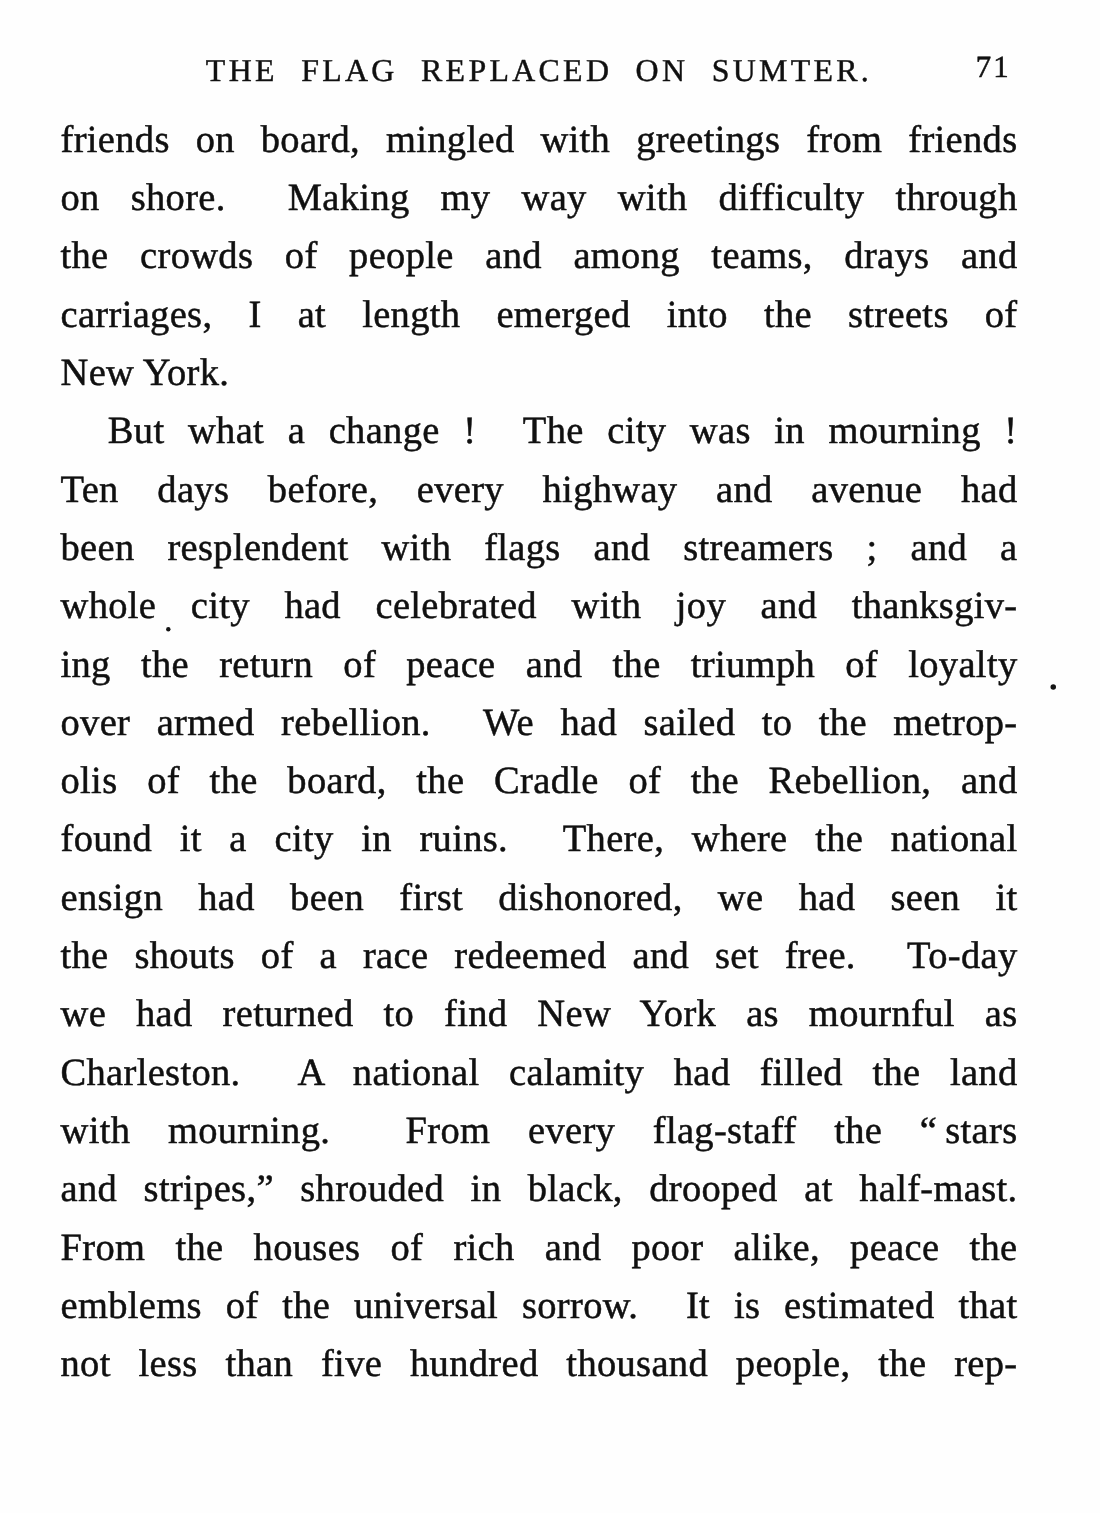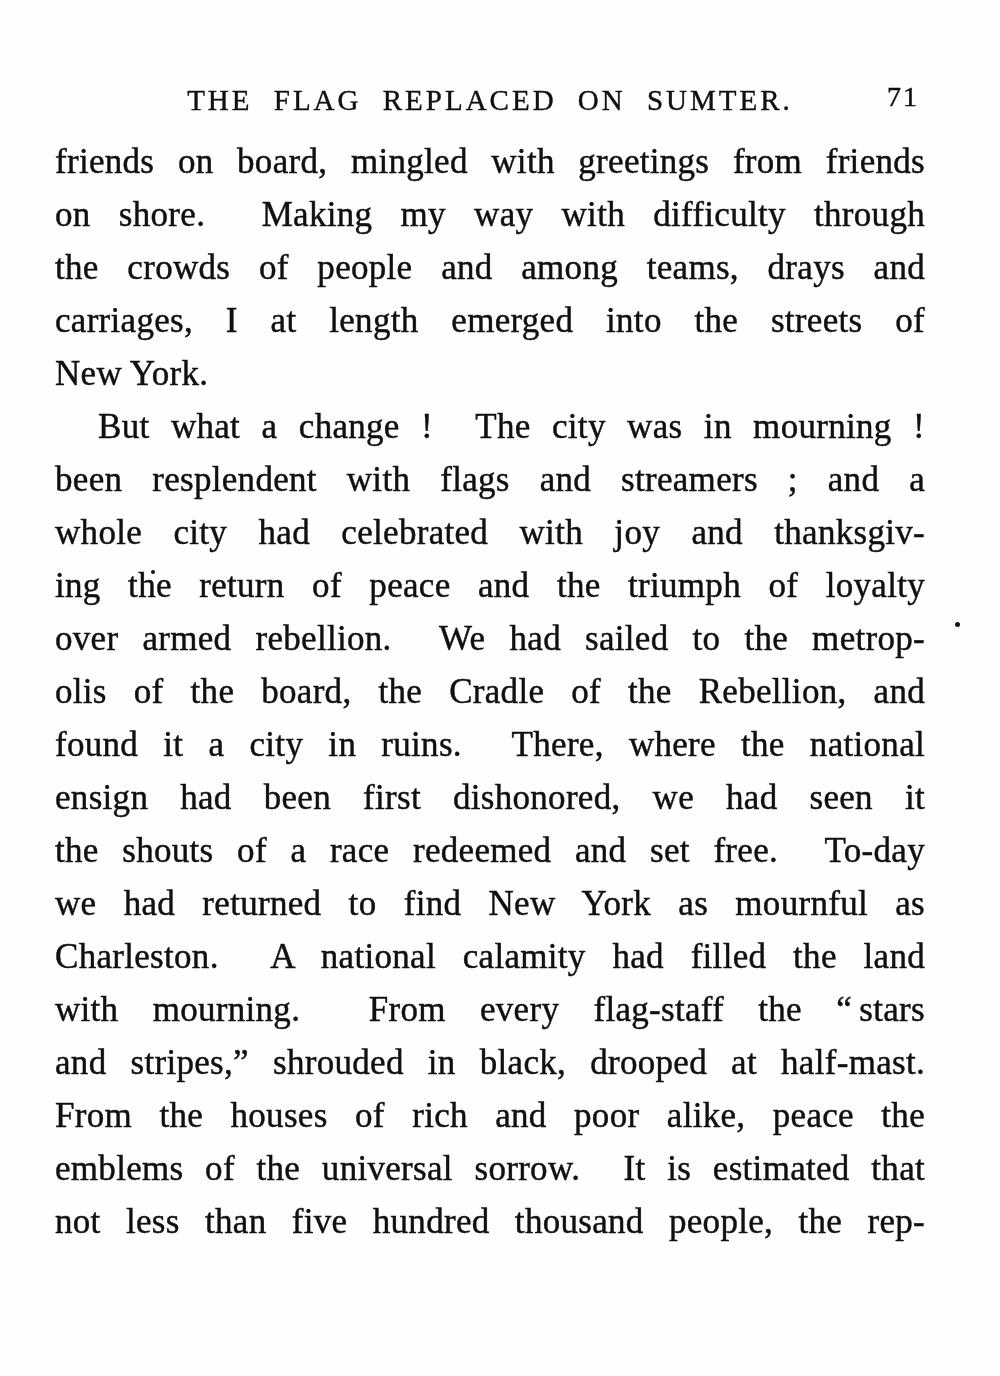--- a/index.html
+++ b/index.html
@@ -17,21 +17,21 @@
     overflow: hidden;
   }
   .content {
     position: absolute;
     left: 55px;
     top: 0;
     width: 870px;
   }
   .page-header {
     position: relative;
-    margin-top: 84px;
+    margin-top: 49px;
     height: 34px;
   }
   .running-title {
     display: block;
     text-align: center;
     font-size: 29px;
     letter-spacing: 3px;
     word-spacing: 11px;
     white-space: nowrap;
     -webkit-text-stroke: 0.4px #101010;
@@ -80,20 +80,21 @@
       <span class="running-title">THE FLAG REPLACED ON SUMTER.</span>
       <span class="page-number">71</span>
     </header>
     <main class="body-text">
         <div class="line">friends on board, mingled with greetings from friends</div>
         <div class="line">on shore.&nbsp; Making my way with difficulty through</div>
         <div class="line">the crowds of people and among teams, drays and</div>
         <div class="line">carriages, I at length emerged into the streets of</div>
         <div class="line end">New York.</div>
         <div class="line indent">But what a change&nbsp;!&nbsp; The city was in mourning&nbsp;!</div>
+        <div class="line">Ten days before, every highway and avenue had</div>
         <div class="line">been resplendent with flags and streamers&nbsp;; and a</div>
         <div class="line">whole city had celebrated with joy and thanksgiv-</div>
         <div class="line">ing the return of peace and the triumph of loyalty</div>
         <div class="line">over armed rebellion.&nbsp; We had sailed to the metrop-</div>
         <div class="line">olis of the board, the Cradle of the Rebellion, and</div>
         <div class="line">found it a city in ruins.&nbsp; There, where the national</div>
         <div class="line">ensign had been first dishonored, we had seen it</div>
         <div class="line">the shouts of a race redeemed and set free.&nbsp; To-day</div>
         <div class="line">we had returned to find New York as mournful as</div>
         <div class="line">Charleston.&nbsp; A national calamity had filled the land</div>

